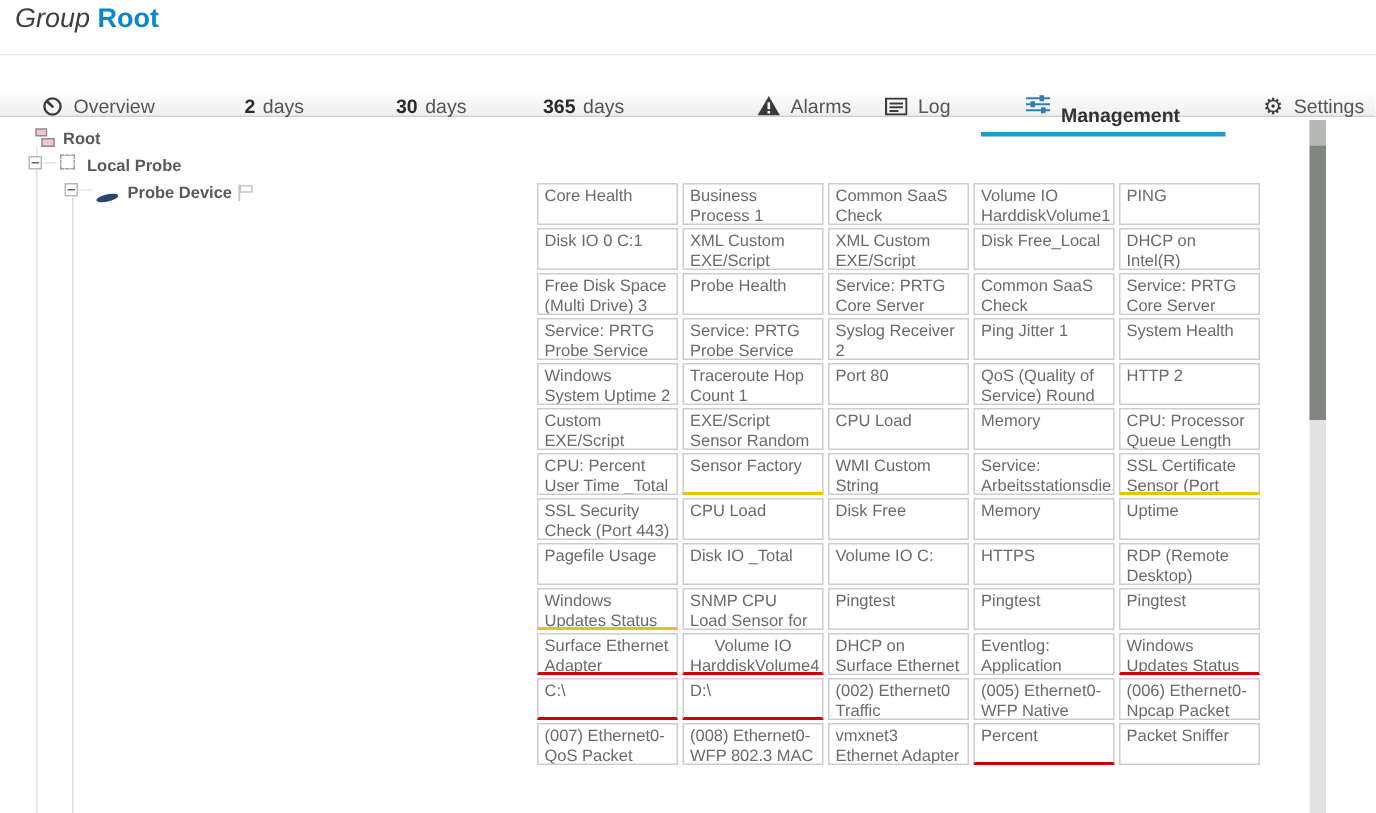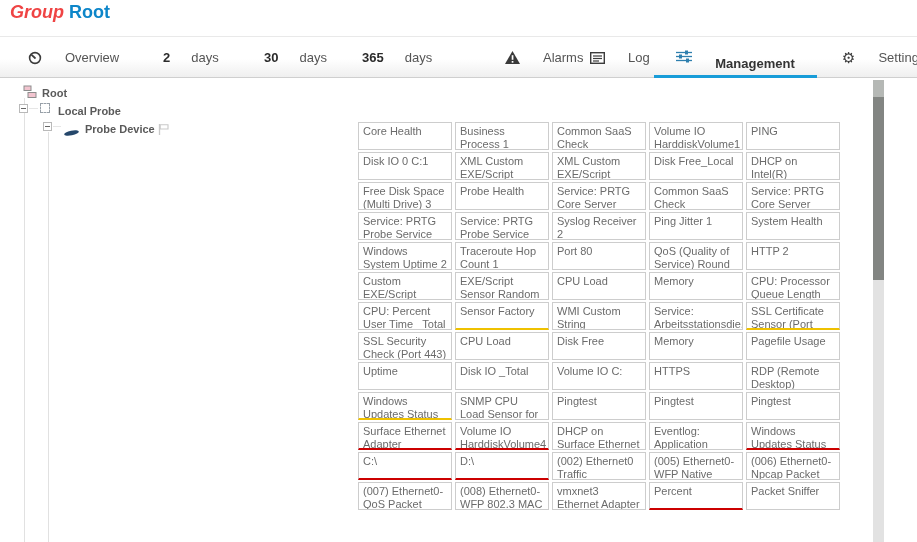--- a/index.html
+++ b/index.html
@@ -2,30 +2,30 @@
 <html><head>
 <meta charset="utf-8">
 <style>
   html,body{margin:0;padding:0;}
   body{
     width:917px;height:542px;position:relative;overflow:hidden;
     background:#fff;font-family:"Liberation Sans",sans-serif;
   }
   
   #page-title{position:absolute;left:10px;top:2px;font-size:18px;}
-  #page-title .grp{font-style:italic;color:#ef4444;font-weight:bold;}
+  #page-title .grp{font-style:italic;color:#404040;}
   #page-title .nam{font-weight:700;color:#0d86c9;margin-left:5px;}
   
   #tabbar{
     position:absolute;left:0;top:36px;width:917px;height:42px;box-sizing:border-box;
     background:linear-gradient(#ffffff 55%,#efefef 100%);
     border-top:1px solid #e9e9e9;border-bottom:1px solid #cfcfcf;
   }
   .tab{
-    position:absolute;top:0;height:41px;display:flex;align-items:center;gap:23px;
+    position:absolute;top:13px;height:41px;display:flex;align-items:center;gap:7px;
     font-size:13px;color:#555;box-sizing:border-box;cursor:pointer;white-space:nowrap;
   }
   .tab .tnum{font-weight:700;color:#2b2b2b;margin-right:-2px;}
   .tab.active{justify-content:center;border-bottom:3px solid #189cd8;}
   .tab.active .tlabel{font-weight:700;color:#333;margin-top:15px;}
   .ticon{display:inline-flex;align-items:center;}
   .gear{font-family:"DejaVu Sans",sans-serif;font-size:15px;color:#3c3c3c;line-height:14px;}
   
   .vline{position:absolute;width:1px;background:#e1e1e1;}
   .hstub{position:absolute;height:1px;background:#e6e6e6;}
@@ -203,33 +203,33 @@
     <div class="sensor-box">CPU: Processor Queue Length</div>
     <div class="sensor-box">CPU: Percent User Time _Total</div>
     <div class="sensor-box s-warn" style="border-bottom-color: rgb(239, 193, 0);">Sensor Factory</div>
     <div class="sensor-box">WMI Custom String</div>
     <div class="sensor-box">Service: Arbeitsstationsdie...</div>
     <div class="sensor-box s-warn" style="border-bottom-color: rgb(239, 193, 0);">SSL Certificate Sensor (Port 443)</div>
     <div class="sensor-box">SSL Security Check (Port 443)</div>
     <div class="sensor-box">CPU Load</div>
     <div class="sensor-box">Disk Free</div>
     <div class="sensor-box">Memory</div>
+    <div class="sensor-box">Uptime</div>
     <div class="sensor-box">Pagefile Usage</div>
-    <div class="sensor-box">Uptime</div>
     <div class="sensor-box">Disk IO _Total</div>
     <div class="sensor-box">Volume IO C:</div>
     <div class="sensor-box">HTTPS</div>
     <div class="sensor-box">RDP (Remote Desktop)</div>
     <div class="sensor-box s-warn" style="border-bottom-color: rgb(239, 193, 0);">Windows Updates Status</div>
     <div class="sensor-box">SNMP CPU Load Sensor for Asako</div>
     <div class="sensor-box">Pingtest</div>
     <div class="sensor-box">Pingtest</div>
     <div class="sensor-box">Pingtest</div>
     <div class="sensor-box s-down" style="border-bottom-color: rgb(204, 0, 0);">Surface Ethernet Adapter</div>
-    <div class="sensor-box s-down" style="border-bottom-color: rgb(204, 0, 0);">Volume IO HarddiskVolume4</div>
+    <div class="sensor-box s-down" style="border-bottom-color: rgb(204, 0, 0); text-align: center;">Volume IO HarddiskVolume4</div>
     <div class="sensor-box">DHCP on Surface Ethernet Adapter</div>
     <div class="sensor-box">Eventlog: Application</div>
     <div class="sensor-box s-down" style="border-bottom-color: rgb(204, 0, 0);">Windows Updates Status</div>
     <div class="sensor-box s-down" style="border-bottom-color: rgb(204, 0, 0);">C:\</div>
     <div class="sensor-box s-down" style="border-bottom-color: rgb(204, 0, 0);">D:\</div>
     <div class="sensor-box">(002) Ethernet0 Traffic</div>
     <div class="sensor-box">(005) Ethernet0-WFP Native MAC</div>
     <div class="sensor-box">(006) Ethernet0-Npcap Packet</div>
     <div class="sensor-box">(007) Ethernet0-QoS Packet</div>
     <div class="sensor-box">(008) Ethernet0-WFP 802.3 MAC</div>

